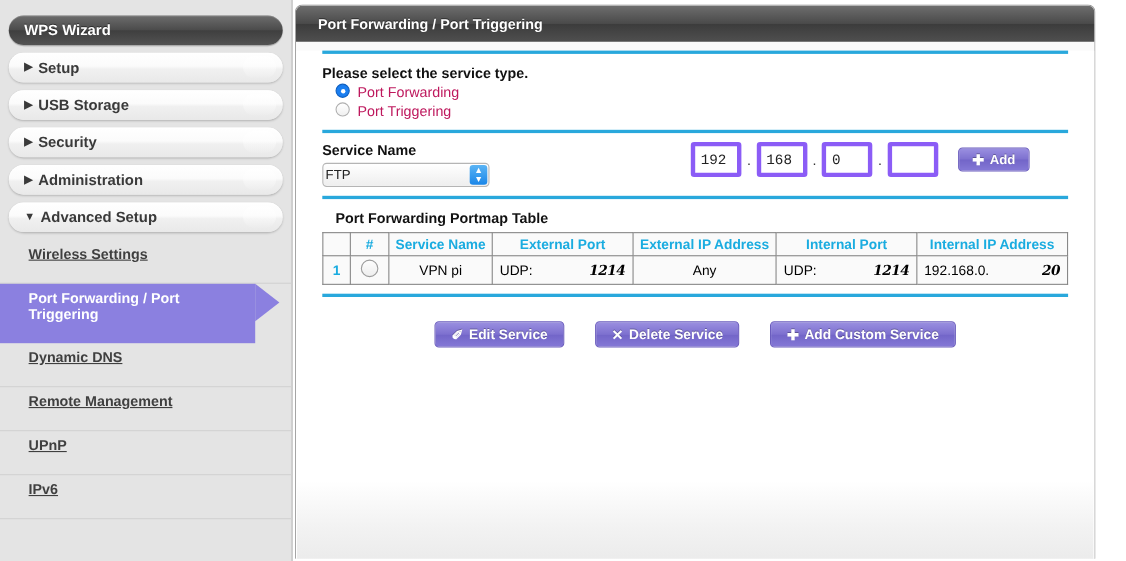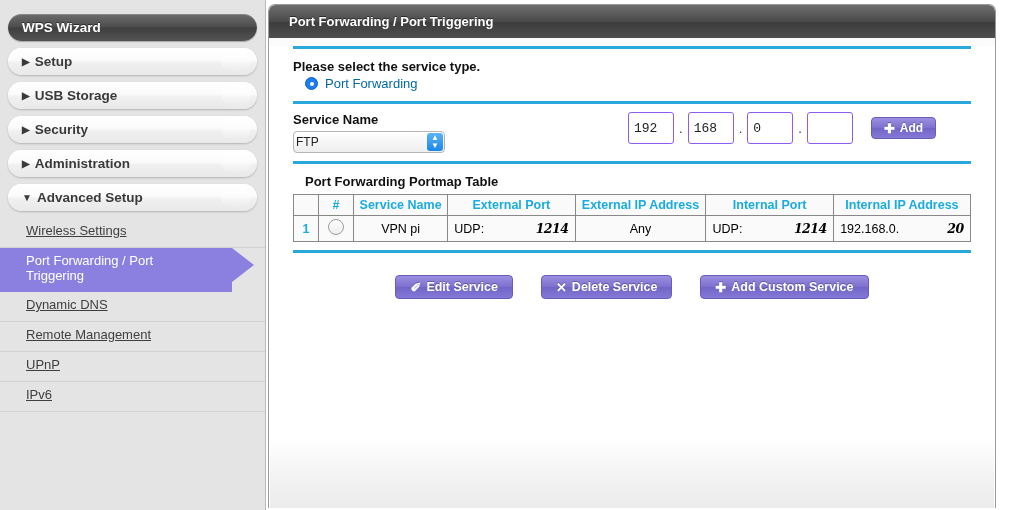--- a/index.html
+++ b/index.html
@@ -69,23 +69,23 @@
     color: #3a3a3a;
     position: relative;
     top: 0px;
   }
   .nav-pill .lbl { position: relative; z-index: 2; }
 
   
   #submenu { margin-top: 4px; }
   .sub-item {
     position: relative;
-    padding: 5px 0 9px 26px;
-    font-size: 13px;
-    font-weight: normal;
+    padding: 5px 0 19px 26px;
+    font-size: 13px;
+    font-weight: bold;
     color: #3f3f3f;
     border-bottom: 1px solid #d2d2d2;
     cursor: pointer;
     line-height: 15px;
   }
   .sub-item .u { text-decoration: underline; }
   .sub-item.active {
     background: #8b80e0;
     color: #ffffff;
     border-bottom: none;
@@ -144,24 +144,23 @@
   .sec-title {
     font-size: 13px;
     font-weight: bold;
     color: #111;
     margin: 10px 0 2px 0;
   }
 
   
   .radio-row {
     display: flex;
-    align-items: center;
     margin: 2px 0 0 12px;
     font-size: 13px;
-    color: #0369a1;
+    color: #be185d;
     cursor: pointer;
   }
   .radio {
     width: 13px; height: 13px;
     border-radius: 50%;
     border: 1px solid #b0b0b0;
     background: linear-gradient(180deg,#ffffff,#f0f0f0);
     margin-right: 7px;
     box-sizing: border-box;
     position: relative;
@@ -215,21 +214,21 @@
     font-size: 8px;
     line-height: 8px;
     text-align: center;
     padding-top: 1px;
     pointer-events: none;
     box-sizing: border-box;
   }
   .ip-row { display: flex; align-items: center; }
   .ip-box {
     width: 46px; height: 32px;
-    border: 1px solid #8b5cf6;
+    border: 4px solid #8b5cf6;
     border-radius: 3px;
     background: #ffffff;
     font-size: 13px;
     font-family: "Liberation Mono", monospace;
     padding: 0 5px;
     box-sizing: border-box;
     color: #222;
   }
   .ip-dot { margin: 0 5px; color: #333; font-size: 13px; }
 
@@ -367,20 +366,24 @@
 
   <div id="panel-body">
 
     <div class="hr-blue"></div>
 
     <div class="sec-title">Please select the service type.</div>
 
     <div class="radio-row">
       <span class="radio on"></span>
       <span>Port Forwarding</span>
+    </div>
+    <div class="radio-row">
+      <span class="radio"></span>
+      <span>Port Triggering</span>
     </div>
 
     <div class="hr-blue" style="margin-top:10px"></div>
 
     <div class="form-row">
       <div class="col-svc">
         <div class="fld-label">Service Name</div>
         <div class="select-wrap">
           <select class="svc">
             <option>FTP</option>

